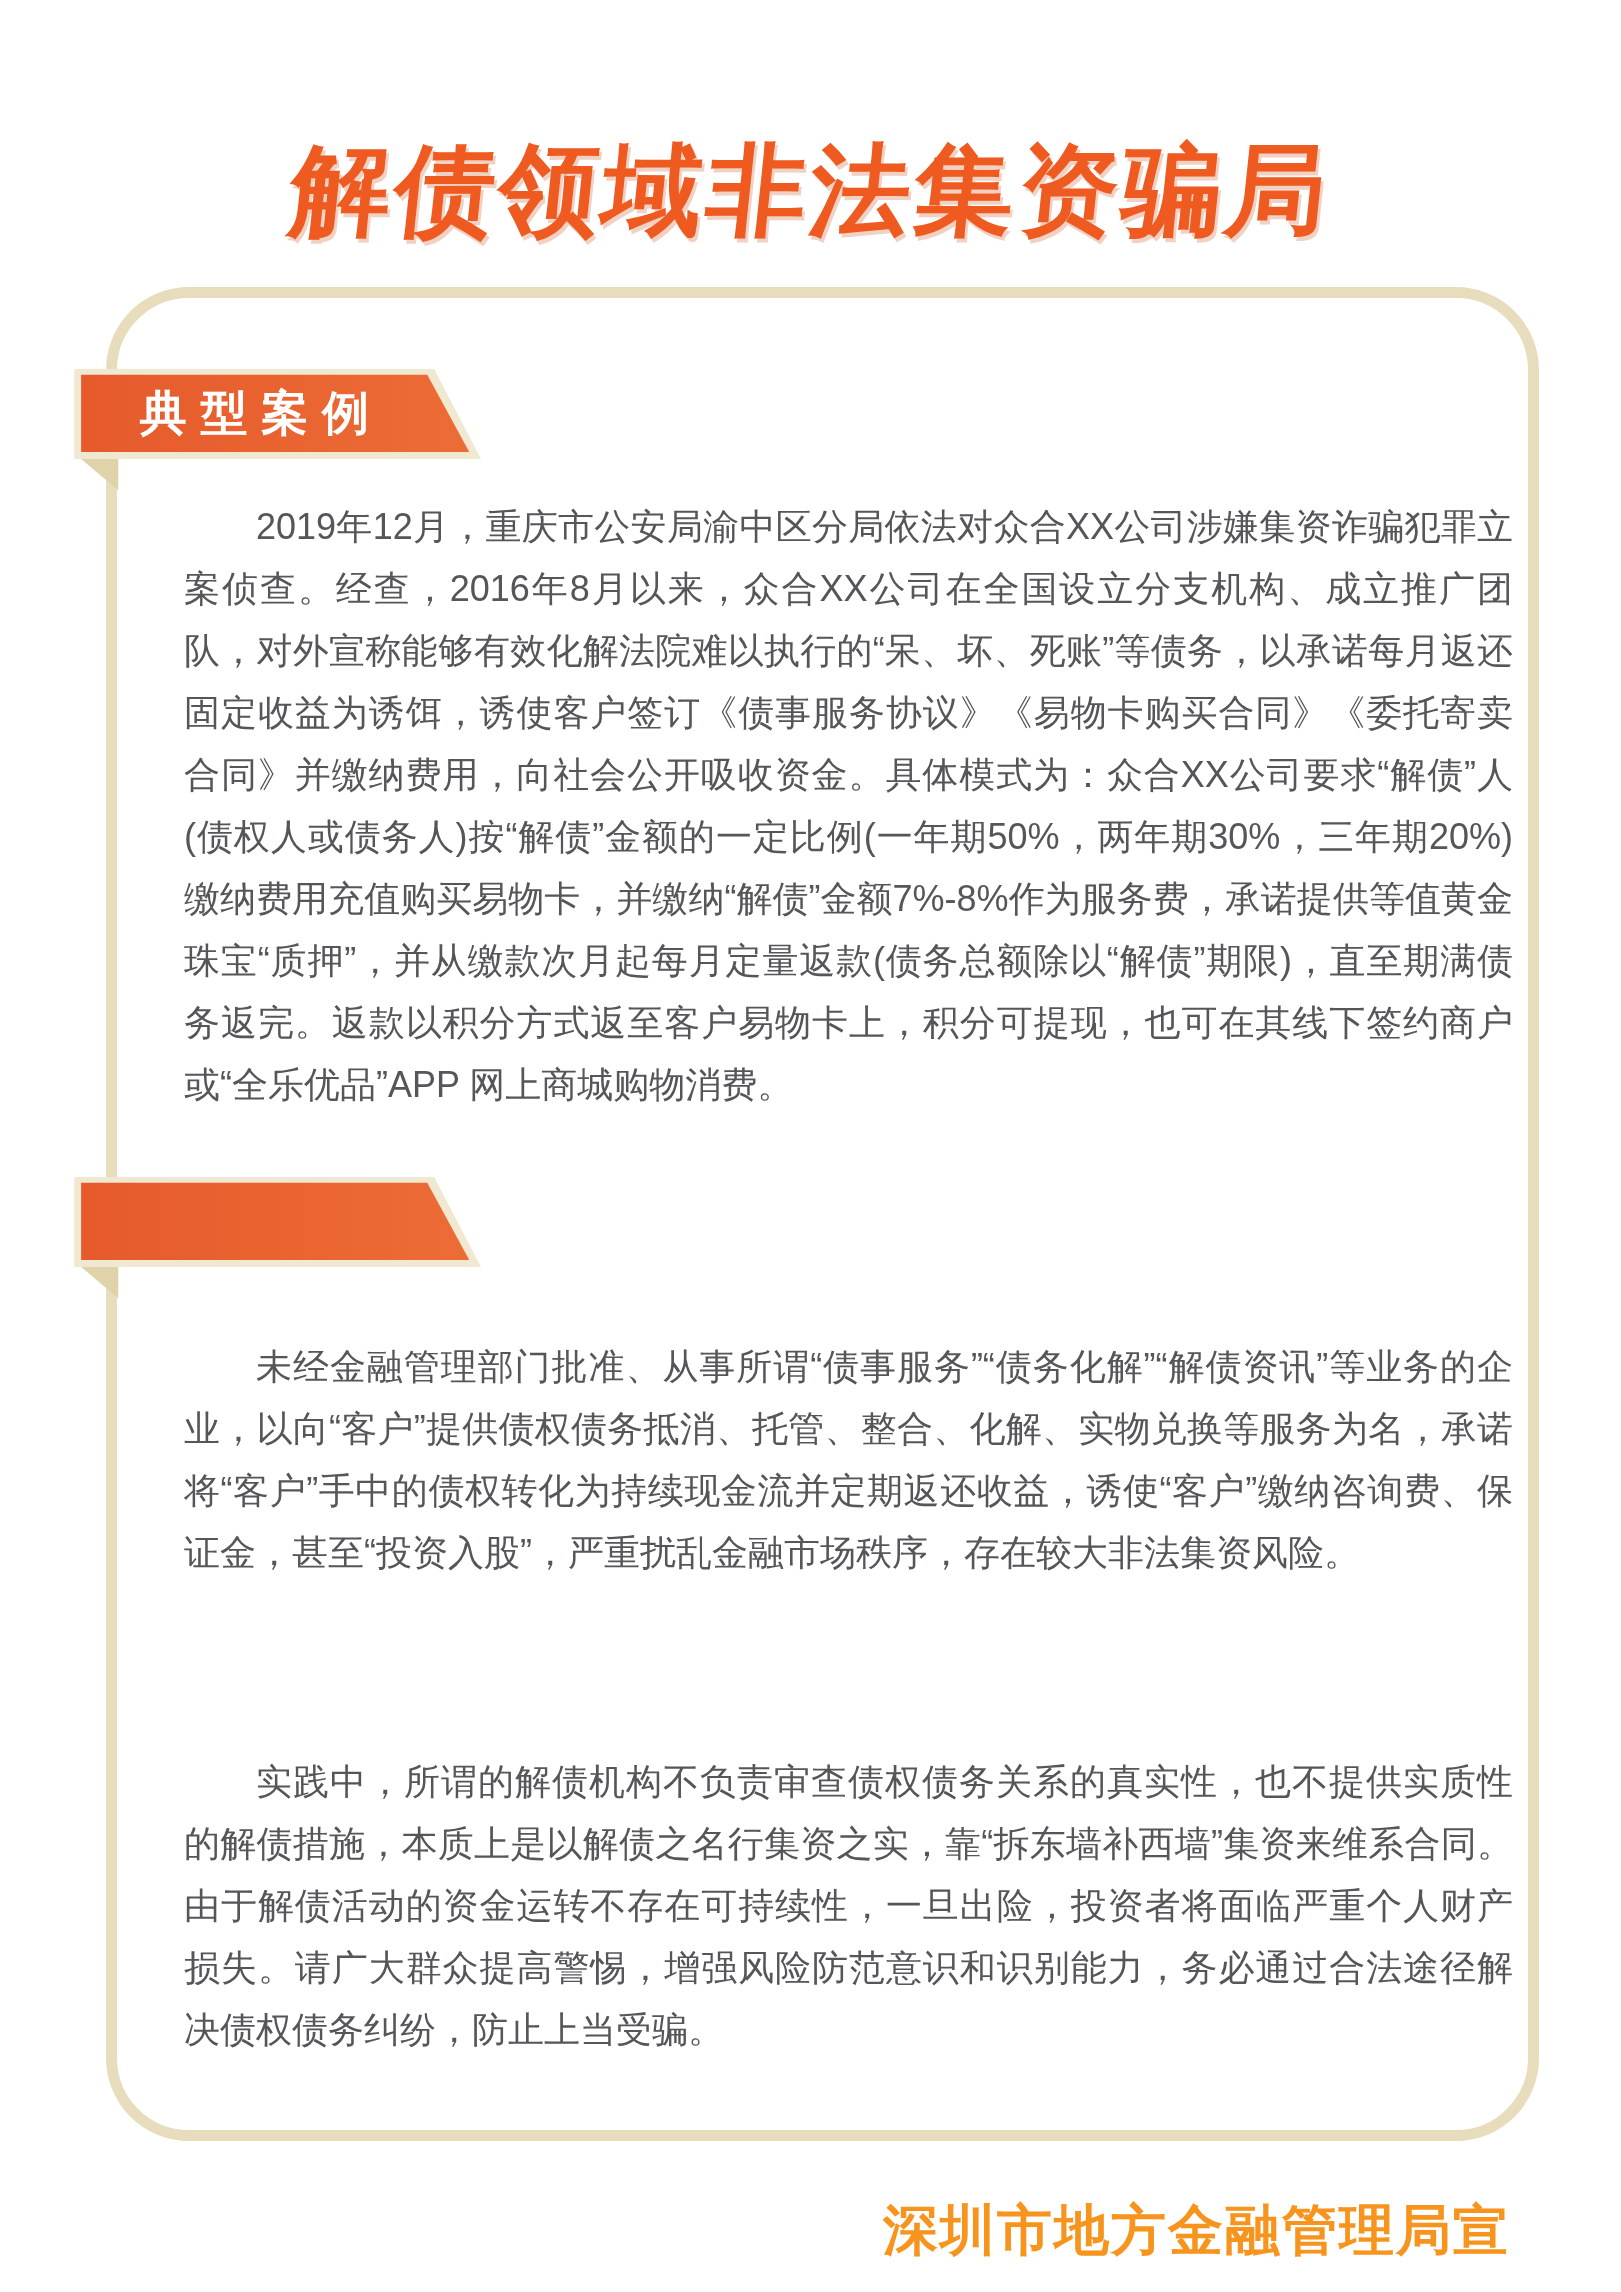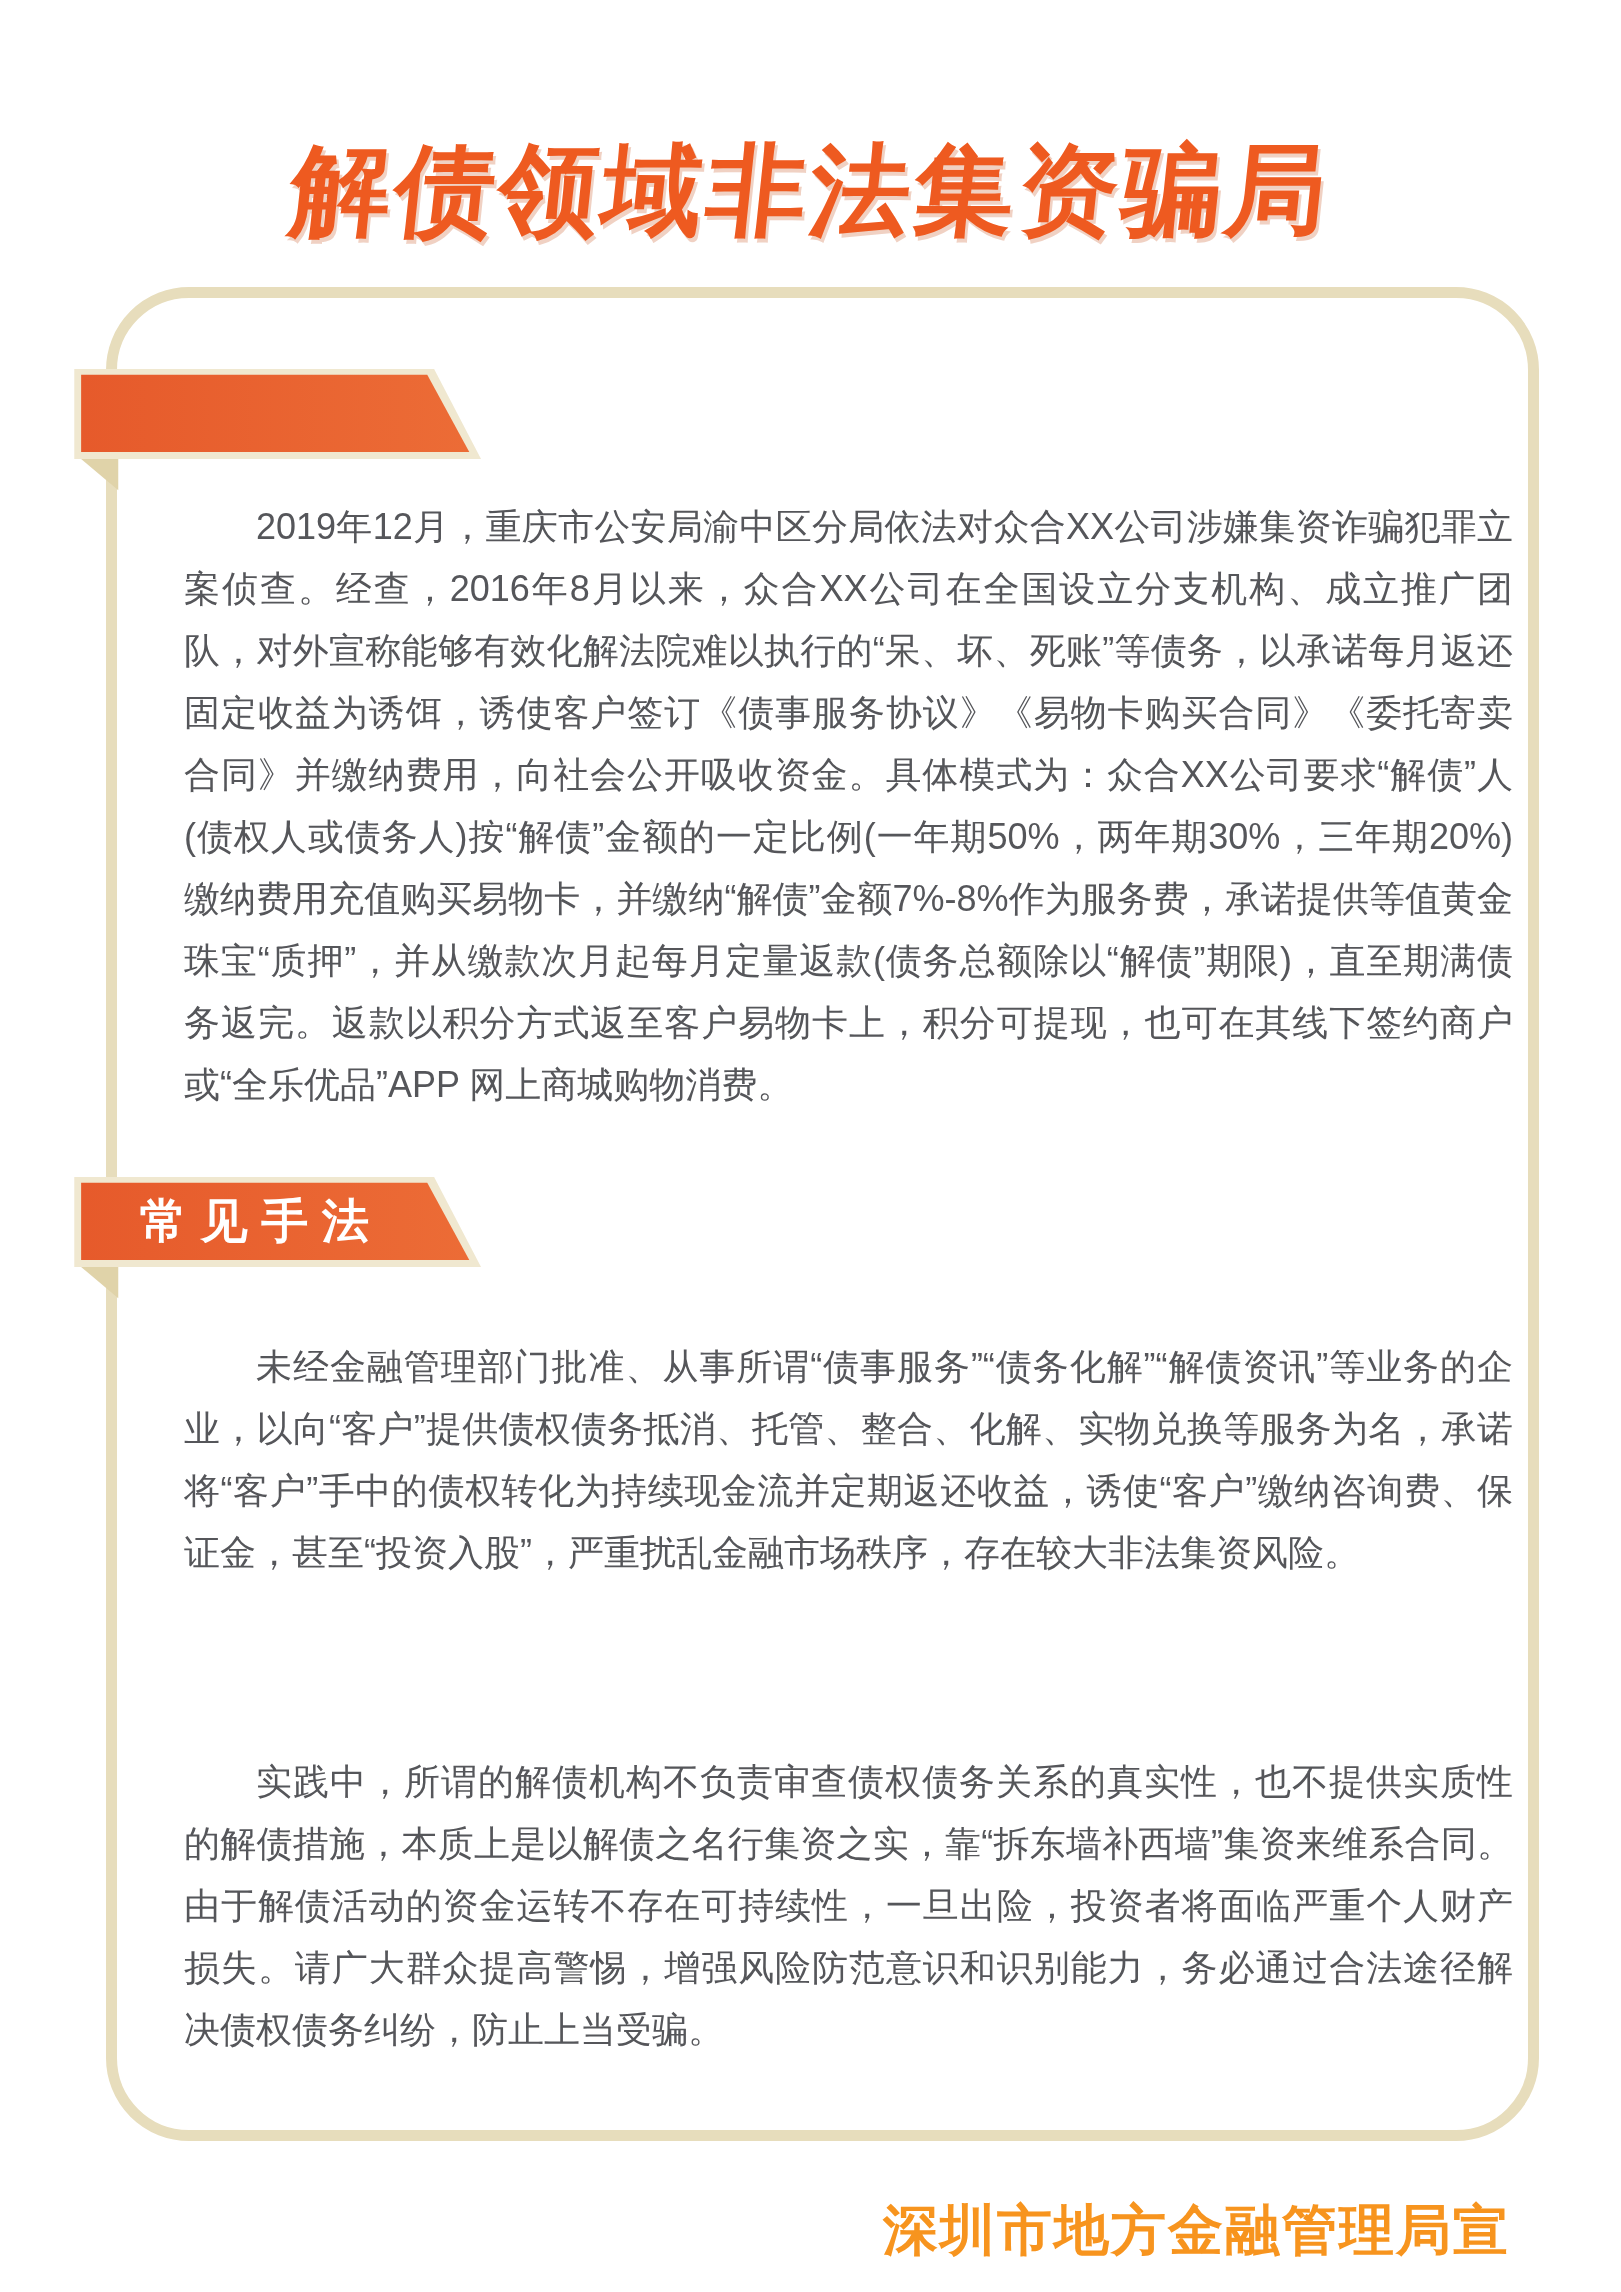--- a/index.html
+++ b/index.html
@@ -102,37 +102,37 @@
       <defs>
         <linearGradient id="rg1" x1="0" y1="0" x2="1" y2="0">
           <stop offset="0" stop-color="#E65A2B"></stop>
           <stop offset="1" stop-color="#EC6C36"></stop>
         </linearGradient>
       </defs>
       <polygon points="7,92 45,92 45,124" fill="#E0D3A9"></polygon>
       <polygon points="0,0 368,0 416,92 0,92" fill="#F0E8D0"></polygon>
       <polygon points="7,6 361,6 404,85 7,85" fill="url(#rg1)"></polygon>
     </svg>
+    <span class="ribbon-label">典型案例</span>
   </div>
 
   <p class="body-text para-1">2019年12月，重庆市公安局渝中区分局依法对众合XX公司涉嫌集资诈骗犯罪立案侦查。经查，2016年8月以来，众合XX公司在全国设立分支机构、成立推广团队，对外宣称能够有效化解法院难以执行的“呆、坏、死账”等债务，以承诺每月返还固定收益为诱饵，诱使客户签订《债事服务协议》《易物卡购买合同》《委托寄卖合同》并缴纳费用，向社会公开吸收资金。具体模式为：众合XX公司要求“解债”人(债权人或债务人)按“解债”金额的一定比例(一年期50%，两年期30%，三年期20%)缴纳费用充值购买易物卡，并缴纳“解债”金额7%-8%作为服务费，承诺提供等值黄金珠宝“质押”，并从缴款次月起每月定量返款(债务总额除以“解债”期限)，直至期满债务返完。返款以积分方式返至客户易物卡上，积分可提现，也可在其线下签约商户或“全乐优品”APP 网上商城购物消费。</p>
 
   <div class="ribbon ribbon-2">
     <svg width="421" height="132" viewBox="0 0 430 135">
       <defs>
         <linearGradient id="rg2" x1="0" y1="0" x2="1" y2="0">
           <stop offset="0" stop-color="#E65A2B"></stop>
           <stop offset="1" stop-color="#EC6C36"></stop>
         </linearGradient>
       </defs>
       <polygon points="7,92 45,92 45,124" fill="#E0D3A9"></polygon>
       <polygon points="0,0 368,0 416,92 0,92" fill="#F0E8D0"></polygon>
       <polygon points="7,6 361,6 404,85 7,85" fill="url(#rg2)"></polygon>
     </svg>
-    <span class="ribbon-label">常见手法</span>
   </div>
 
   <p class="body-text para-2">未经金融管理部门批准、从事所谓“债事服务”“债务化解”“解债资讯”等业务的企业，以向“客户”提供债权债务抵消、托管、整合、化解、实物兑换等服务为名，承诺将“客户”手中的债权转化为持续现金流并定期返还收益，诱使“客户”缴纳咨询费、保证金，甚至“投资入股”，严重扰乱金融市场秩序，存在较大非法集资风险。</p>
 
 
   <p class="body-text para-3">实践中，所谓的解债机构不负责审查债权债务关系的真实性，也不提供实质性的解债措施，本质上是以解债之名行集资之实，靠“拆东墙补西墙”集资来维系合同。由于解债活动的资金运转不存在可持续性，一旦出险，投资者将面临严重个人财产损失。请广大群众提高警惕，增强风险防范意识和识别能力，务必通过合法途径解决债权债务纠纷，防止上当受骗。</p>
 
   <div class="footer-credit">深圳市地方金融管理局宣</div>
 
 </div>

